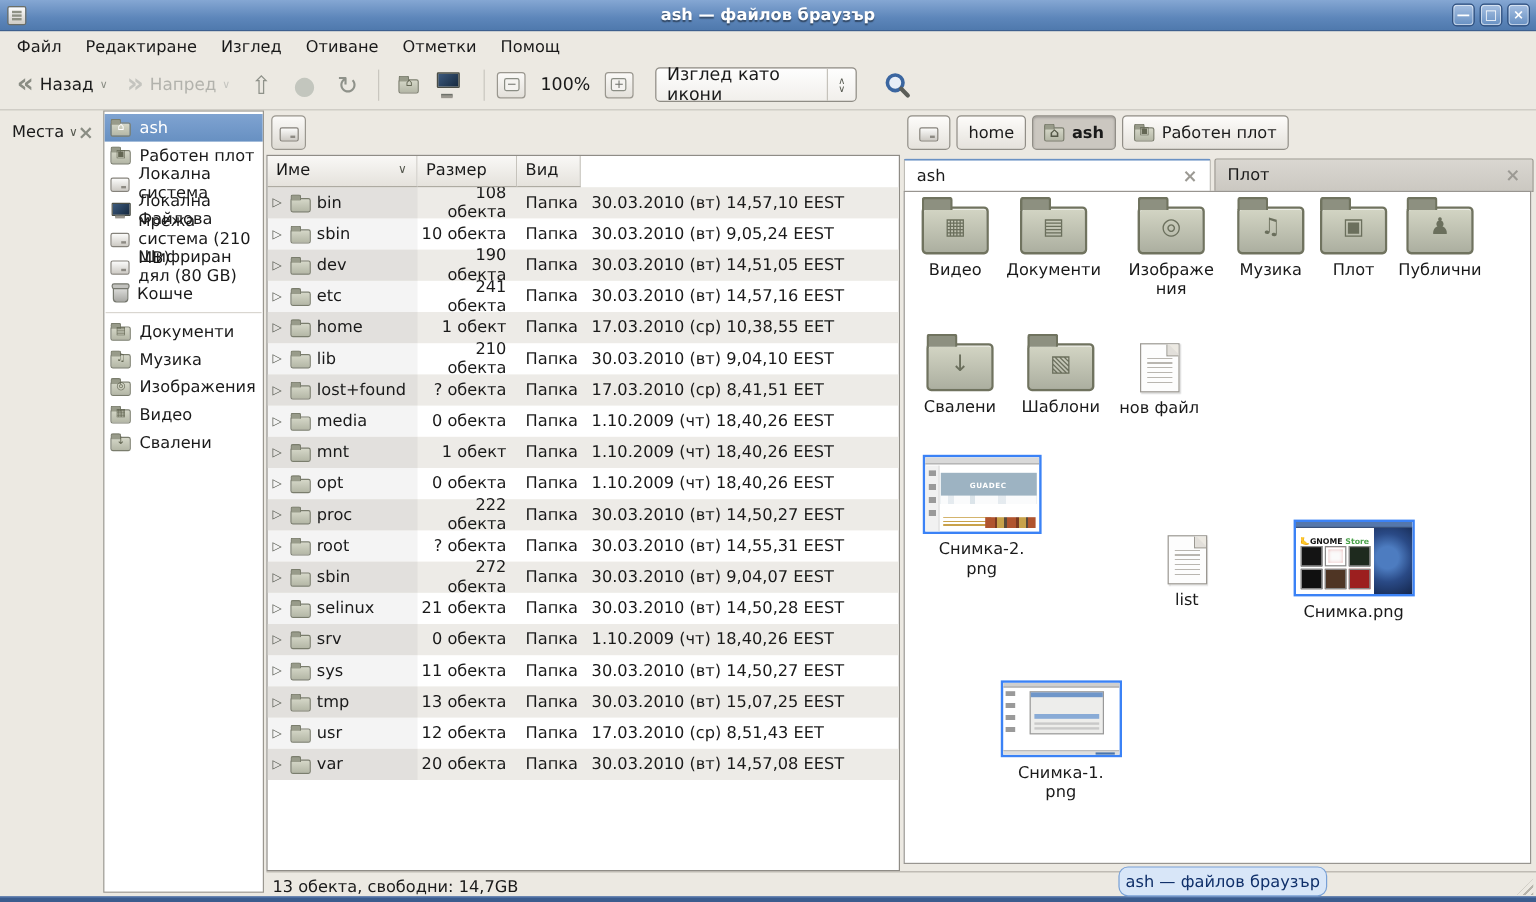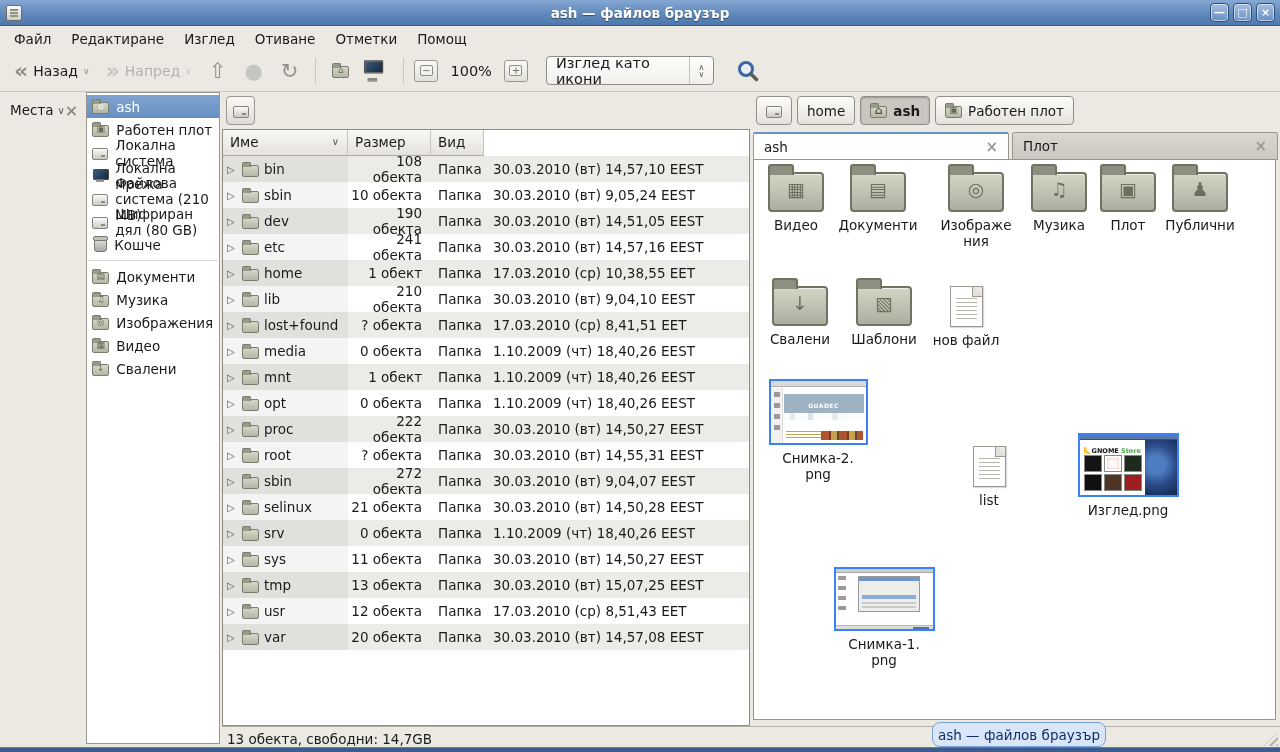--- a/index.html
+++ b/index.html
@@ -608,21 +608,21 @@
                 <i style="background:#141414"></i>
                 <i style="background:#fafafa;box-shadow:inset 0 0 0 2px #fff, inset 0 0 4px #c33"></i>
                 <i style="background:#1e2a1e"></i>
                 <i style="background:#101010"></i>
                 <i style="background:#4f3524"></i>
                 <i style="background:#9c1f1f"></i>
               </div>
               <div class="ts-right"></div>
             </div>
           </div>
-    <div class="ii-label break" style="width: 104px;">Изглед.png</div>
+    <div class="ii-label break" style="width: 104px;">Снимка.png</div>
   </div>
         <div class="icon-item" style="left: 78px; top: 407px; width: 104px;">
     <div class="ii-icon">
             <div class="thumb" style="width:101px;height:64px">
               <div class="td-top"></div>
               <div class="td-side"></div>
               <div class="td-dlg">
                 <div class="td-row"></div>
                 <div class="td-row2"></div>
               </div>

